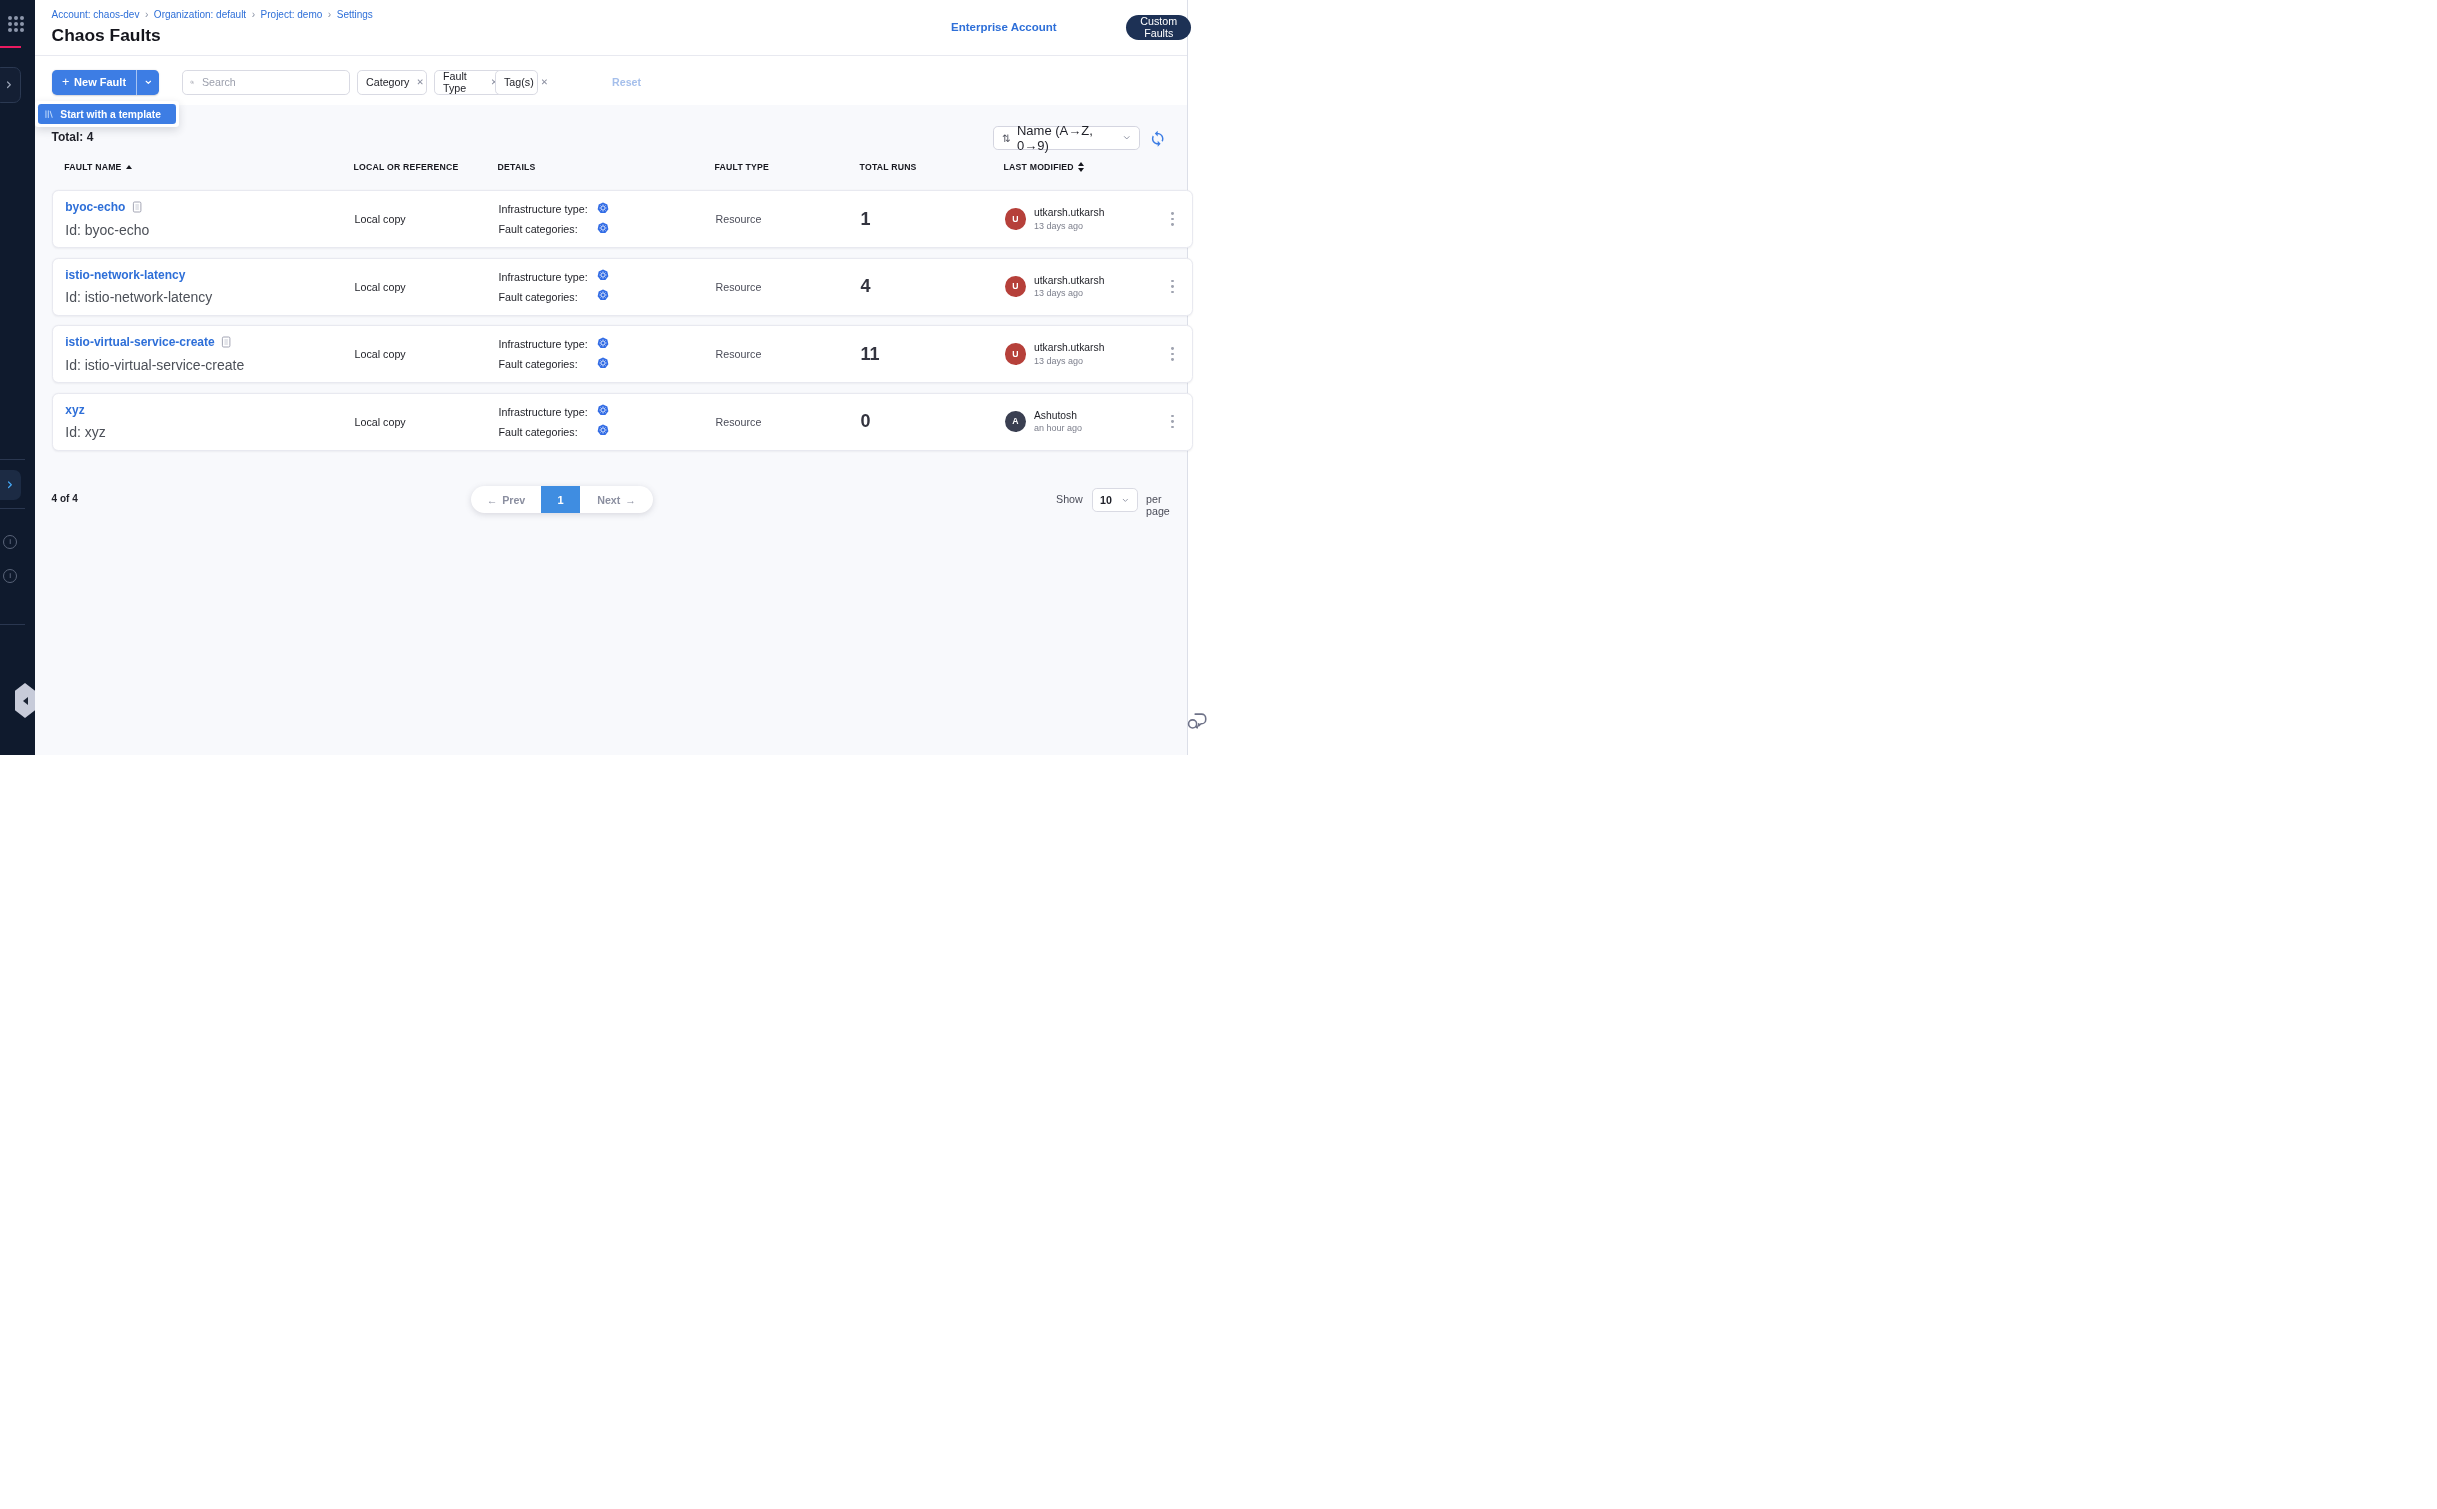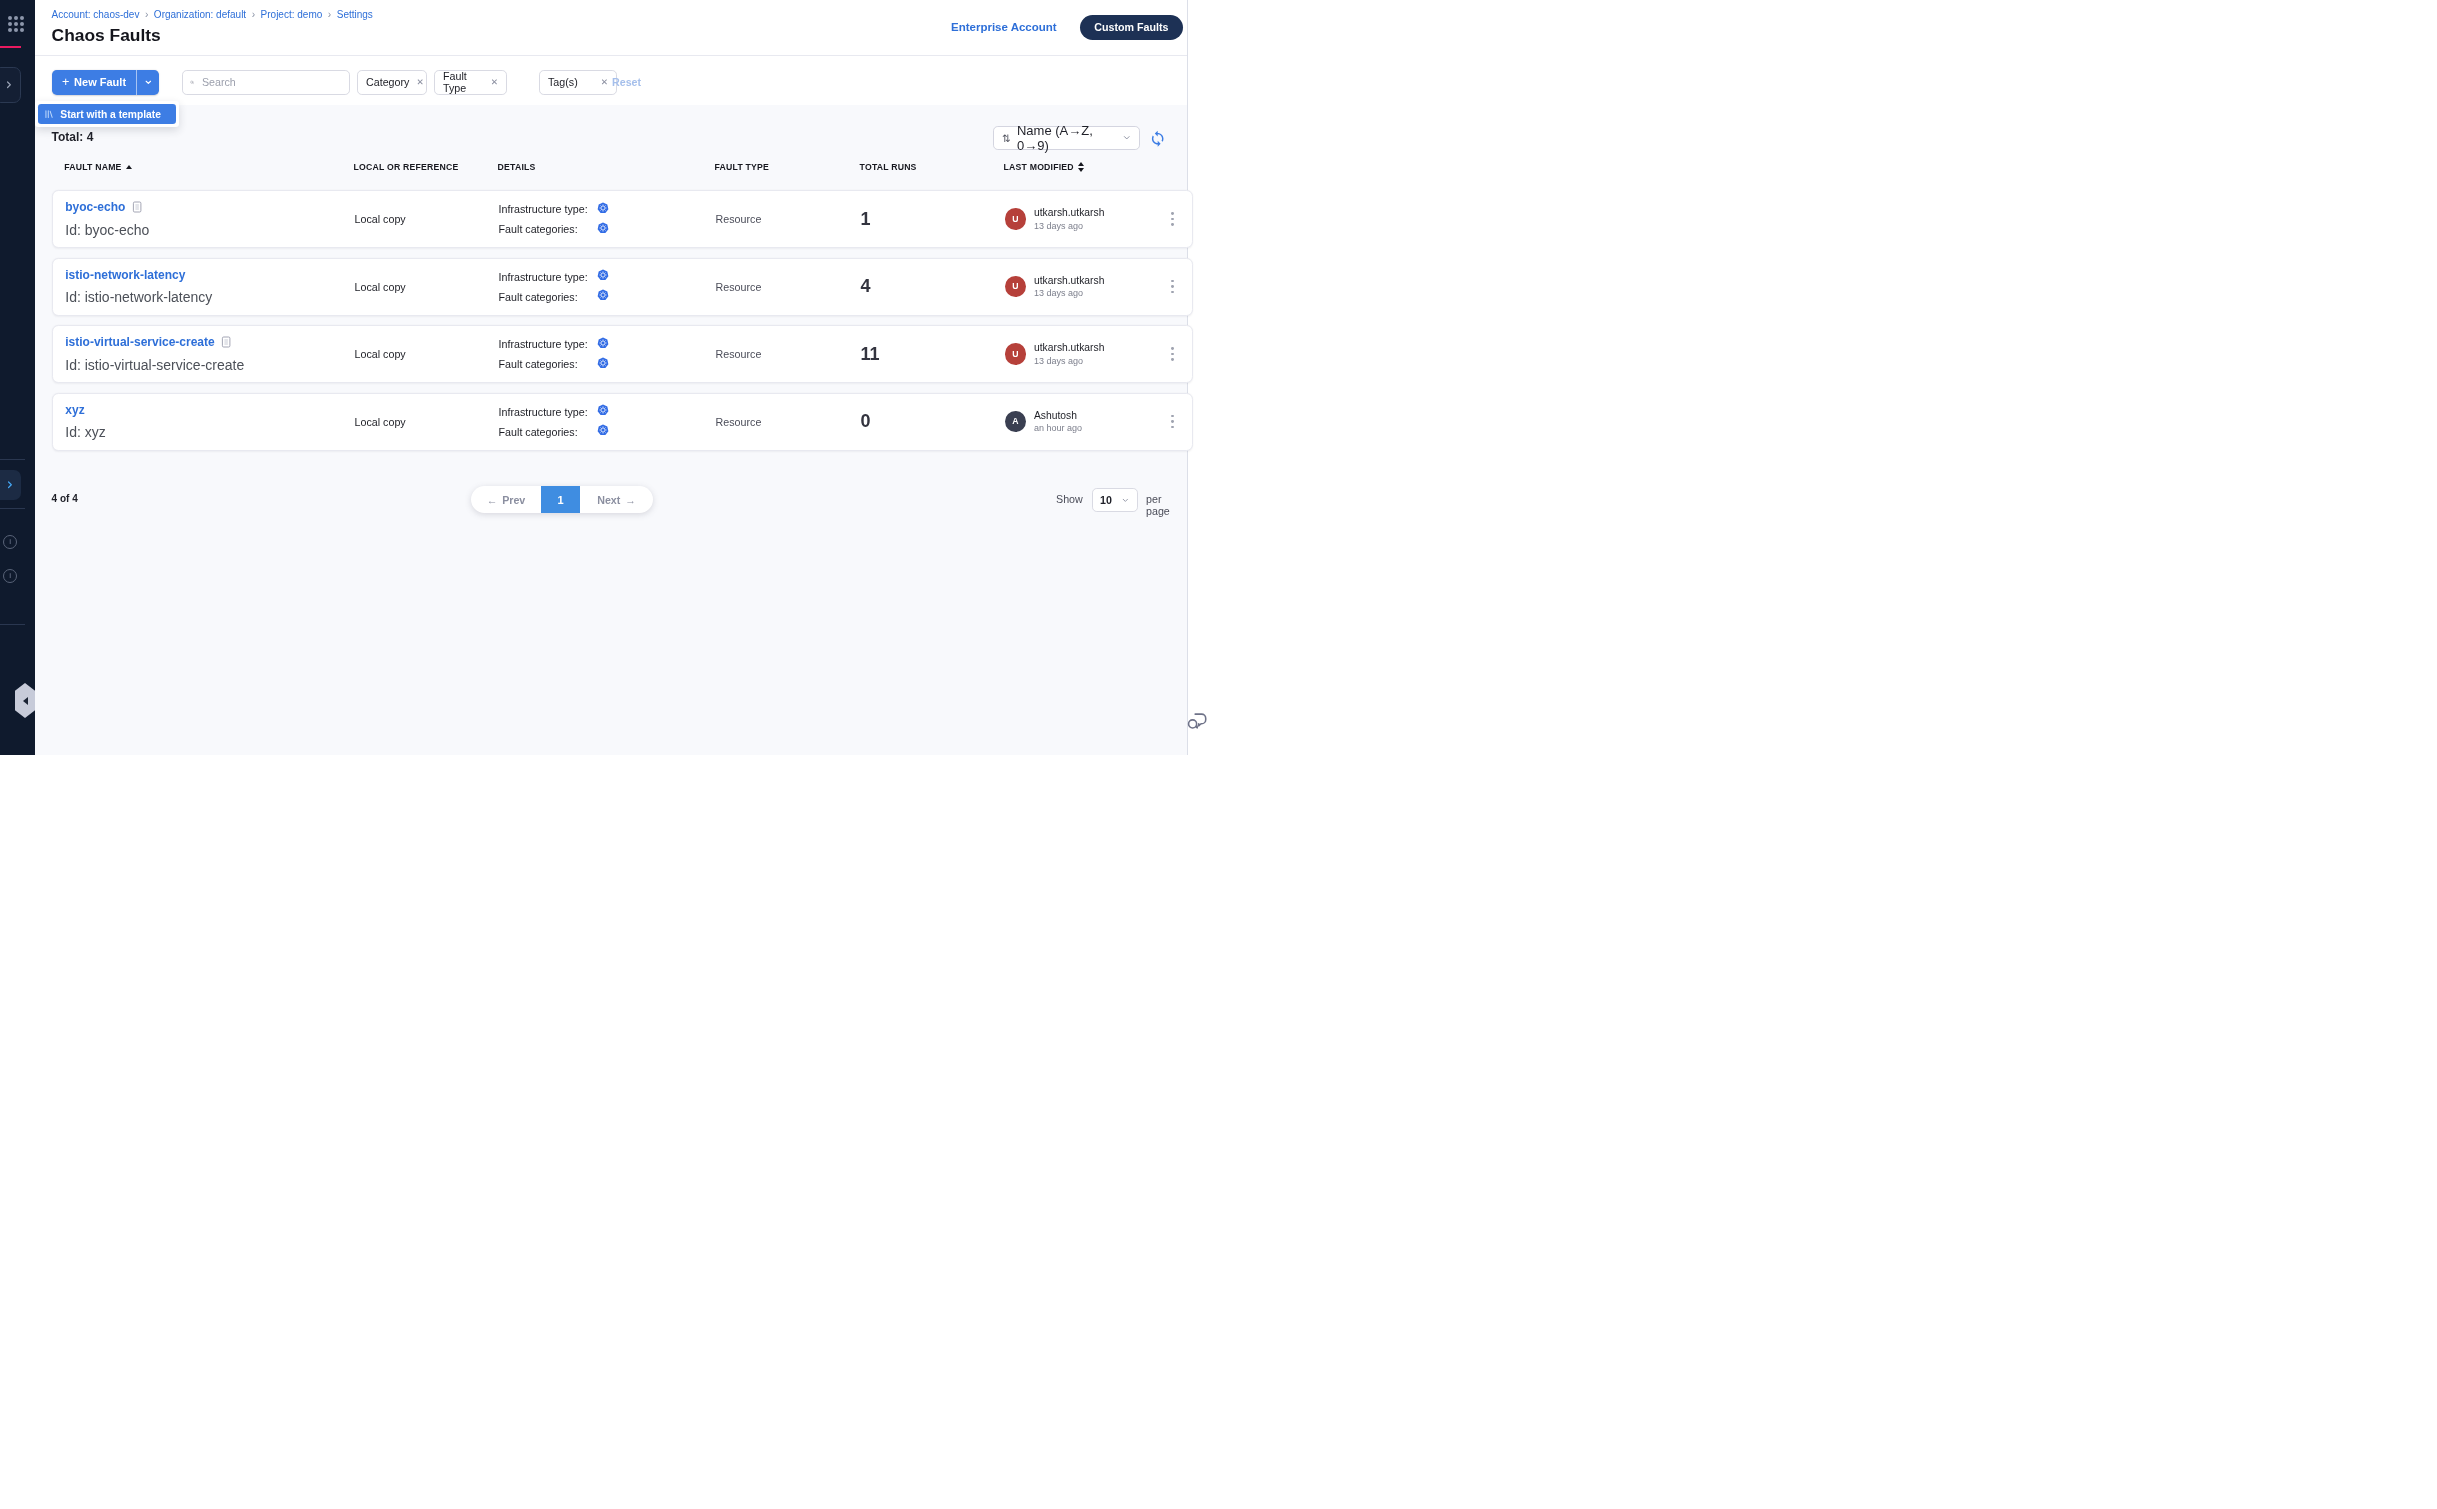--- a/index.html
+++ b/index.html
@@ -24,22 +24,22 @@
   .tri-left{width:0;height:0;border-top:4px solid transparent;border-bottom:4px solid transparent;border-right:5.5px solid #1a2334;}
 
   
   #main{position:absolute;left:35px;top:0;width:1153px;height:755px;background:#ffffff;
         border-right:0.8px solid #dcdfe8;box-sizing:border-box;}
   .breadcrumb{position:absolute;left:16.6px;top:8.7px;font-size:10px;display:flex;gap:5.5px;align-items:center;}
   .breadcrumb a{color:#2e6fd8;text-decoration:none;}
   .crumb-sep{color:#8a93a6;font-size:10.3px;}
   .page-title{position:absolute;left:16.6px;top:25px;font-size:17.4px;font-weight:700;color:#14151c;}
   .ent-link{position:absolute;left:916px;top:21.4px;font-size:11.5px;font-weight:700;color:#2e6fd8;text-decoration:none;}
-  .custom-pill{position:absolute;left:1045px;top:15px;height:24.6px;padding:0 14.3px;border-radius:12.7px;background:#1d3155;
-               color:#fff;font-size:10.7px;font-weight:700;display:flex;align-items:center;border:none;cursor:pointer;
+  .custom-pill{position:absolute;left:1091px;top:15px;height:24.6px;padding:0 14.3px;border-radius:12.7px;background:#1d3155;
+               color:#fff;font-size:10.7px;font-weight:400;display:flex;align-items:center;border:none;cursor:pointer;
                font-family:inherit;}
   .hdiv{position:absolute;left:0;right:0;height:0.8px;background:#e8e9f0;}
 
   
   .new-fault{position:absolute;left:16.6px;top:70px;height:24.6px;display:flex;align-items:stretch;background:#3d7de4;
              border-radius:4.8px;color:#fff;overflow:hidden;box-shadow:0 0.8px 1.6px rgba(40,41,61,.2);}
   .nf-main{display:flex;align-items:center;gap:4.8px;padding:0 10.3px;font-size:11px;font-weight:700;cursor:pointer;}
   .nf-plus{font-size:12.7px;font-weight:400;}
   .nf-caret{display:flex;align-items:center;padding:0 6.3px;border-left:0.8px solid rgba(255,255,255,.55);cursor:pointer;}
   .search-box{position:absolute;left:147px;top:70px;width:168px;height:24.6px;border:0.8px solid #d9dae3;border-radius:4.8px;
@@ -209,21 +209,21 @@
     </div>
 
     <div class="chip" style="left:322px;width:70px">
       <span class="chip-label">Category</span>
       <span class="chip-x">✕</span>
     </div>
     <div class="chip" style="left:399px;width:73px">
       <span class="chip-label">Fault Type</span>
       <span class="chip-x">✕</span>
     </div>
-    <div class="chip" style="left:504px;width:78px">
+    <div class="chip" style="left:460px;width:43px">
       <span class="chip-label">Tag(s)</span>
       <span class="chip-x">✕</span>
     </div>
     <div class="reset-link">Reset</div>
 
     <div class="hdiv" style="top:105px"></div>
     <div class="content-bg"></div>
 
     <div class="tpl-dropdown">
       <div class="tpl-item">

